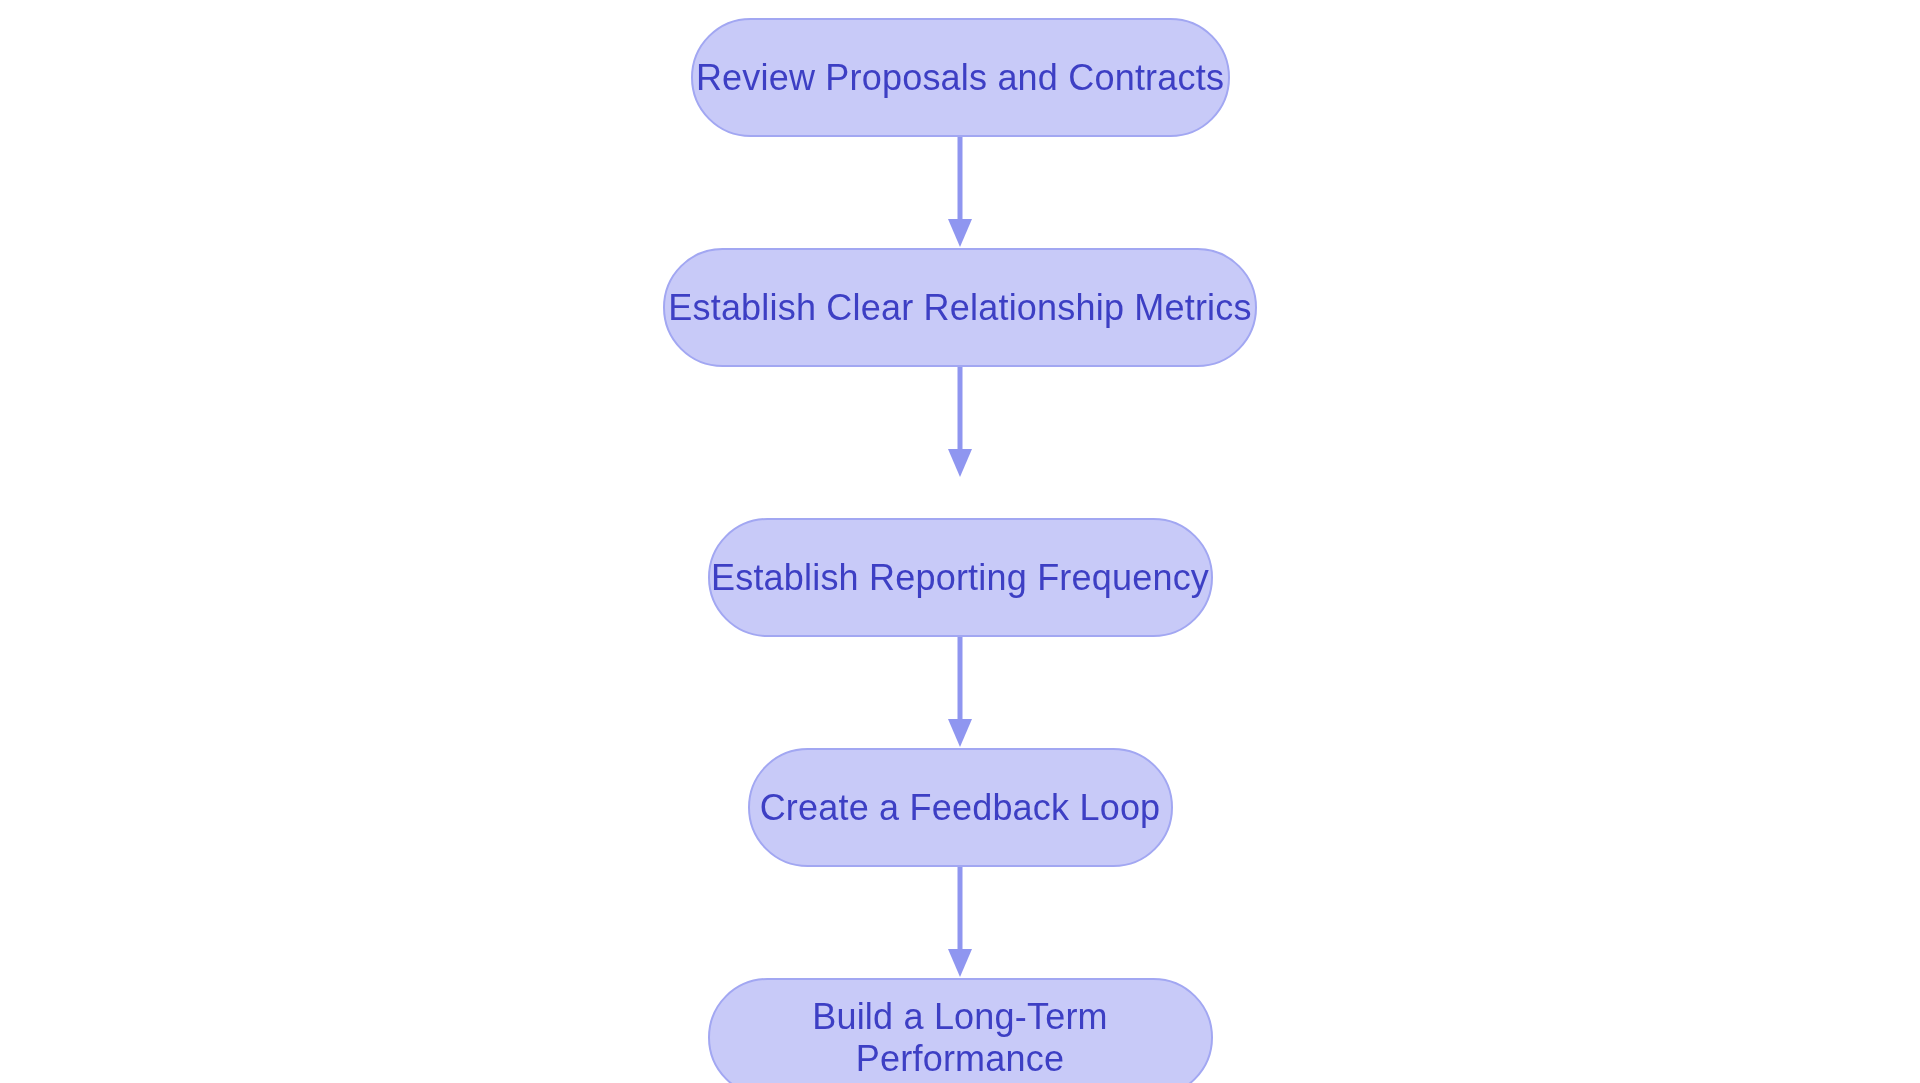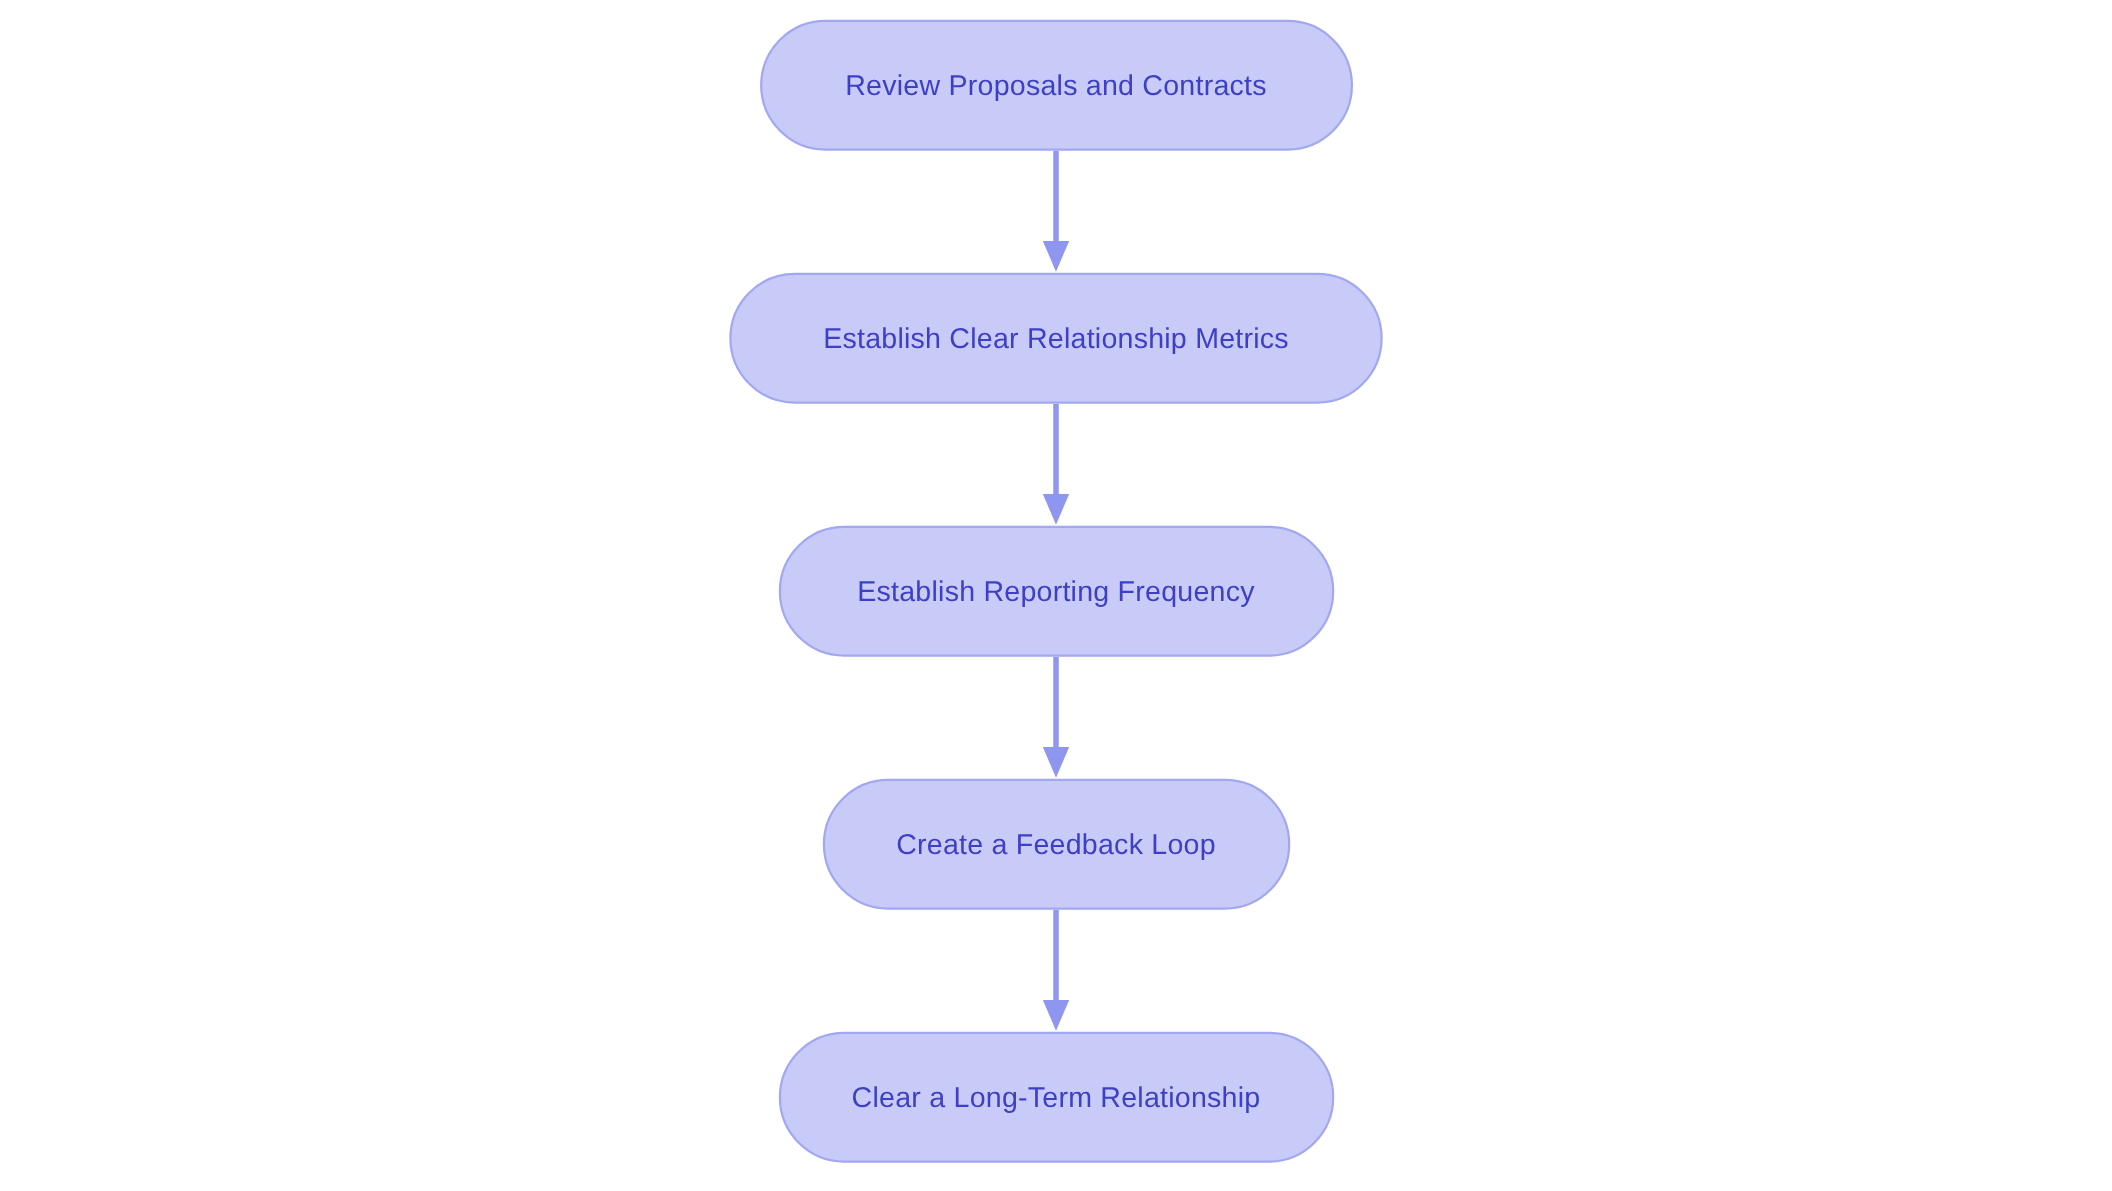--- a/index.html
+++ b/index.html
@@ -23,28 +23,28 @@
   }
   .node{
     height:119px;
     border-radius:60px;
     background:var(--node-fill);
     border:2px solid var(--node-border);
     display:flex;
     align-items:center;
     justify-content:center;
     color:var(--node-text);
-    font-size:26px;
+    font-size:36px;
     letter-spacing:0.2px;
     flex:0 0 auto;
     text-align:center;
   }
   .n1{width:539px;}
   .n2{width:594px;}
-  .n3{width:505px;}
+  .n3{width:505px;margin-top:40px;}
   .n4{width:425px;}
   .n5{width:505px;}
   .arrow{
     height:111px;
     width:28px;
     flex:0 0 auto;
     display:flex;
     align-items:flex-start;
     justify-content:center;
   }
@@ -95,16 +95,16 @@
   </div>
 
   <div class="arrow">
     <svg width="28" height="111" viewBox="0 0 28 111">
       <rect class="stem" x="11.5" y="0" width="5" height="85"></rect>
       <polygon class="head" points="2,82 26,82 14,110"></polygon>
     </svg>
   </div>
 
   <div class="node n5">
-    <span>Clear a Long-Term Relationship</span>
+    <span>Build a Long-Term Performance</span>
   </div>
 
 </div>
 
 </body></html>

